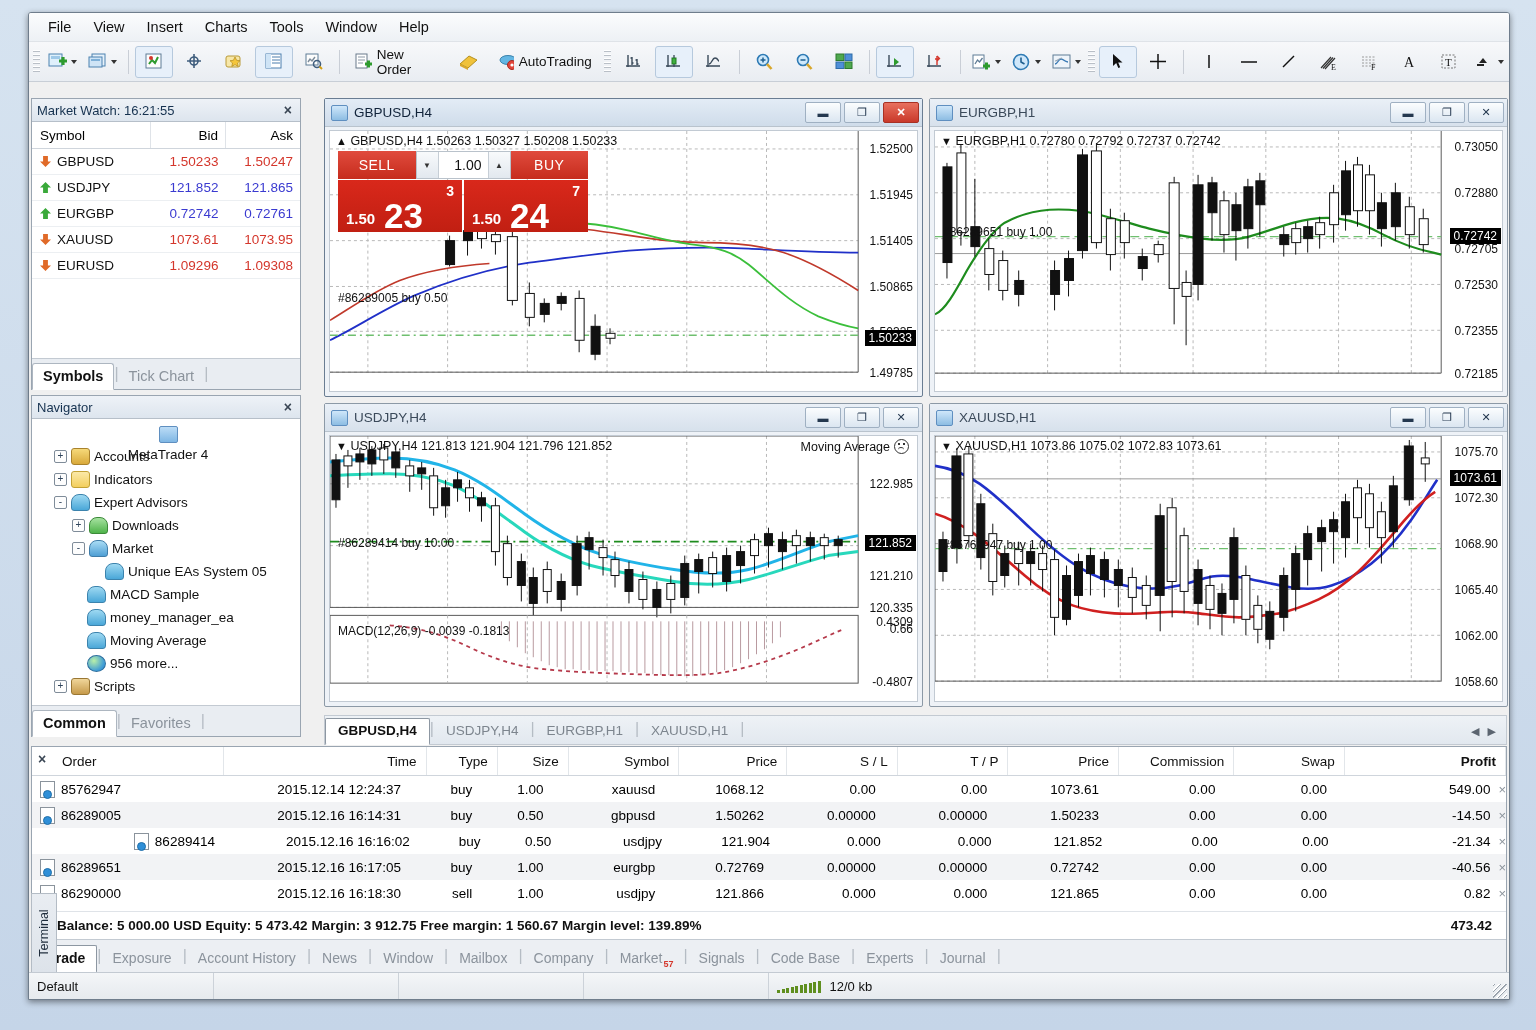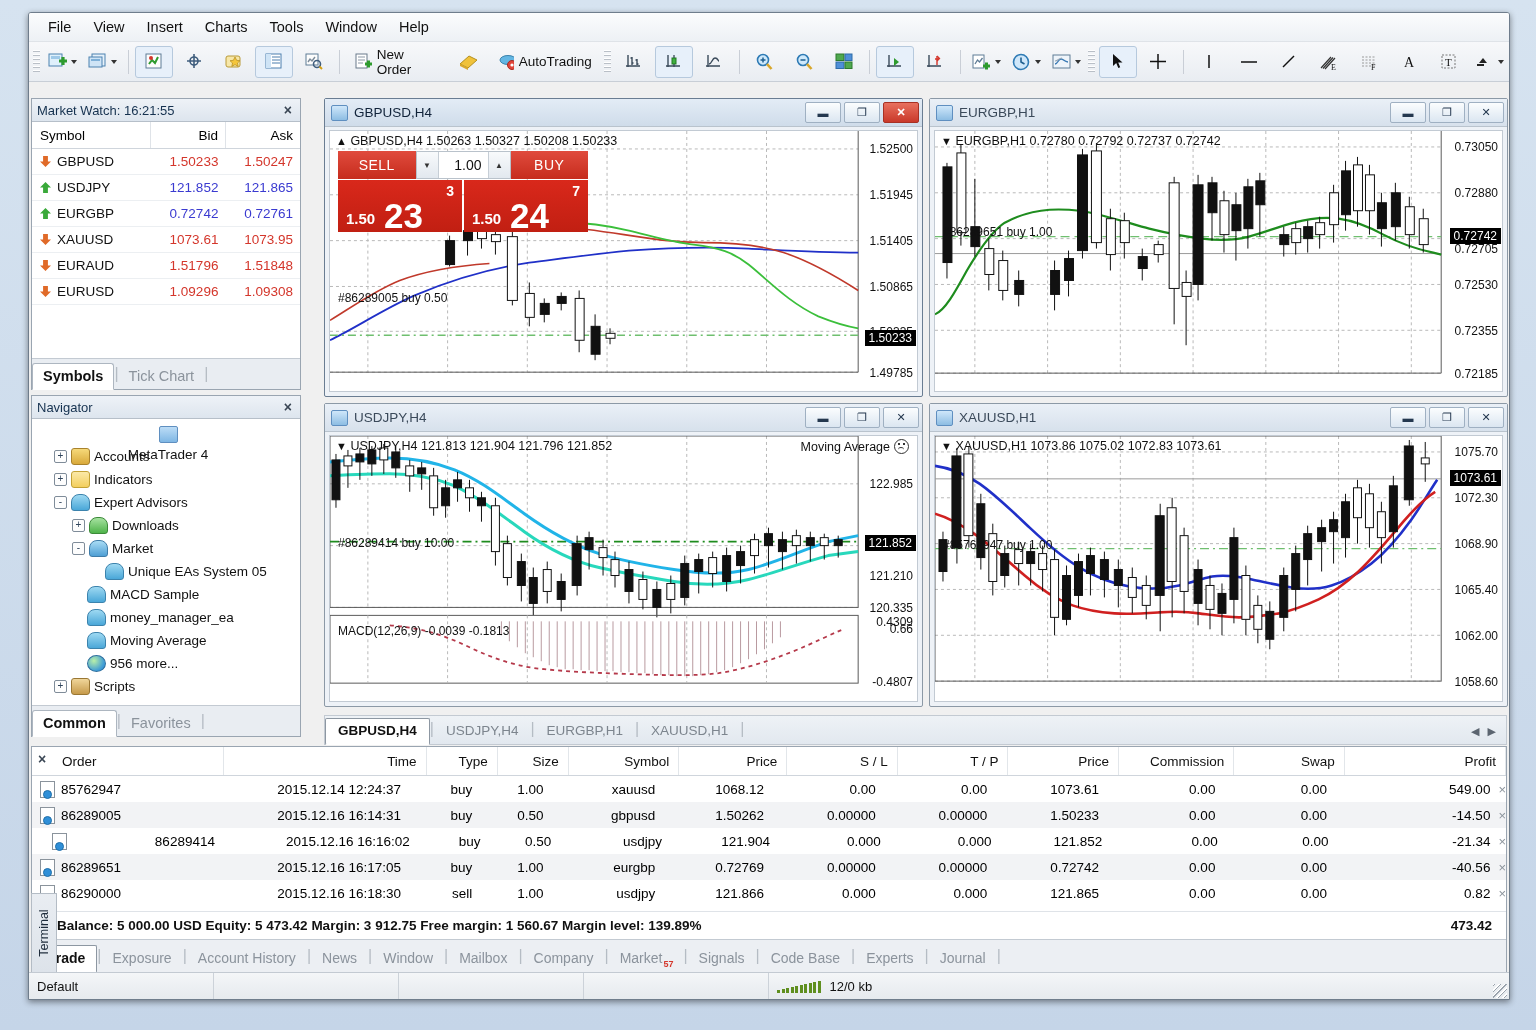--- a/index.html
+++ b/index.html
@@ -440,28 +440,20 @@
             <div class="mw-c2 blue">0.72742</div>
             <div class="mw-c3 blue">0.72761</div>
           </div>
           <div class="mwrow">
             <div class="mw-c1">
               <span class="arr dn"></span>
               <span>XAUUSD</span>
             </div>
             <div class="mw-c2 red">1073.61</div>
             <div class="mw-c3 red">1073.95</div>
-          </div>
-          <div class="mwrow">
-            <div class="mw-c1">
-              <span class="arr dn"></span>
-              <span>EURAUD</span>
-            </div>
-            <div class="mw-c2 red">1.51796</div>
-            <div class="mw-c3 red">1.51848</div>
           </div>
           <div class="mwrow">
             <div class="mw-c1">
               <span class="arr dn"></span>
               <span>EURUSD</span>
             </div>
             <div class="mw-c2 red">1.09296</div>
             <div class="mw-c3 red">1.09308</div>
           </div>
         </div>
@@ -1376,21 +1368,21 @@
           <div class="c" style="width: 205px; justify-content: flex-end; padding: 0px 9px 0px 4px;">Time</div>
           <div class="c" style="width: 62px; justify-content: flex-end; padding: 0px 9px 0px 4px;">Type</div>
           <div class="c" style="width: 62px; justify-content: flex-end; padding: 0px 9px 0px 4px;">Size</div>
           <div class="c" style="width: 105px; justify-content: flex-end; padding: 0px 9px 0px 4px;">Symbol</div>
           <div class="c" style="width: 102px; justify-content: flex-end; padding: 0px 9px 0px 4px;">Price</div>
           <div class="c" style="width: 105px; justify-content: flex-end; padding: 0px 9px 0px 4px;">S / L</div>
           <div class="c" style="width: 105px; justify-content: flex-end; padding: 0px 9px 0px 4px;">T / P</div>
           <div class="c" style="width: 105px; justify-content: flex-end; padding: 0px 9px 0px 4px;">Price</div>
           <div class="c" style="width: 110px; justify-content: flex-end; padding: 0px 9px 0px 4px;">Commission</div>
           <div class="c" style="width: 105px; justify-content: flex-end; padding: 0px 9px 0px 4px;">Swap</div>
-          <div class="c" style="width: 160px; justify-content: flex-end; padding: 0px 9px 0px 4px;">Profit</div>
+          <div class="c" style="width: 160px; justify-content: flex-end; padding: 0px 9px 0px 4px; font-weight: bold;">Profit</div>
         </div>
     <div id="termbody">
           <div class="trow">
             <div class="c" style="width: 175px; justify-content: flex-start; padding: 0px 0px 0px 8px; gap: 6px;">
               <span class="docico"></span>
               <span>85762947</span>
             </div>
             <div class="c" style="width: 205px; justify-content: flex-end; padding: 0px 9px 0px 4px; gap: 6px;">2015.12.14 12:24:37</div>
             <div class="c" style="width: 62px; justify-content: flex-end; padding: 0px 9px 0px 4px; gap: 6px;">buy</div>
             <div class="c" style="width: 62px; justify-content: flex-end; padding: 0px 9px 0px 4px; gap: 6px;">1.00</div>
@@ -1416,21 +1408,21 @@
             <div class="c" style="width: 102px; justify-content: flex-end; padding: 0px 9px 0px 4px; gap: 6px;">1.50262</div>
             <div class="c" style="width: 105px; justify-content: flex-end; padding: 0px 9px 0px 4px; gap: 6px;">0.00000</div>
             <div class="c" style="width: 105px; justify-content: flex-end; padding: 0px 9px 0px 4px; gap: 6px;">0.00000</div>
             <div class="c" style="width: 105px; justify-content: flex-end; padding: 0px 9px 0px 4px; gap: 6px;">1.50233</div>
             <div class="c" style="width: 110px; justify-content: flex-end; padding: 0px 9px 0px 4px; gap: 6px;">0.00</div>
             <div class="c" style="width: 105px; justify-content: flex-end; padding: 0px 9px 0px 4px; gap: 6px;">0.00</div>
             <div class="c" style="width: 160px; justify-content: flex-end; padding: 0px 0px 0px 4px; gap: 6px;">-14.50</div>
             <span style="margin-left: 8px; color: rgb(140, 148, 156); font-size: 13px;">×</span>
           </div>
           <div class="trow">
-            <div class="c" style="width: 175px; justify-content: space-between; padding: 0px 0px 0px 20px; gap: 6px;">
+            <div class="c" style="width: 175px; justify-content: flex-end; padding: 0px 0px 0px 20px; gap: 6px;">
               <span class="docico"></span>
               <span>86289414</span>
             </div>
             <div class="c" style="width: 205px; justify-content: flex-end; padding: 0px 9px 0px 4px; gap: 6px;">2015.12.16 16:16:02</div>
             <div class="c" style="width: 62px; justify-content: flex-end; padding: 0px 9px 0px 4px; gap: 6px;">buy</div>
             <div class="c" style="width: 62px; justify-content: flex-end; padding: 0px 9px 0px 4px; gap: 6px;">0.50</div>
             <div class="c" style="width: 105px; justify-content: flex-end; padding: 0px 9px 0px 4px; gap: 6px;">usdjpy</div>
             <div class="c" style="width: 102px; justify-content: flex-end; padding: 0px 9px 0px 4px; gap: 6px;">121.904</div>
             <div class="c" style="width: 105px; justify-content: flex-end; padding: 0px 9px 0px 4px; gap: 6px;">0.000</div>
             <div class="c" style="width: 105px; justify-content: flex-end; padding: 0px 9px 0px 4px; gap: 6px;">0.000</div>

